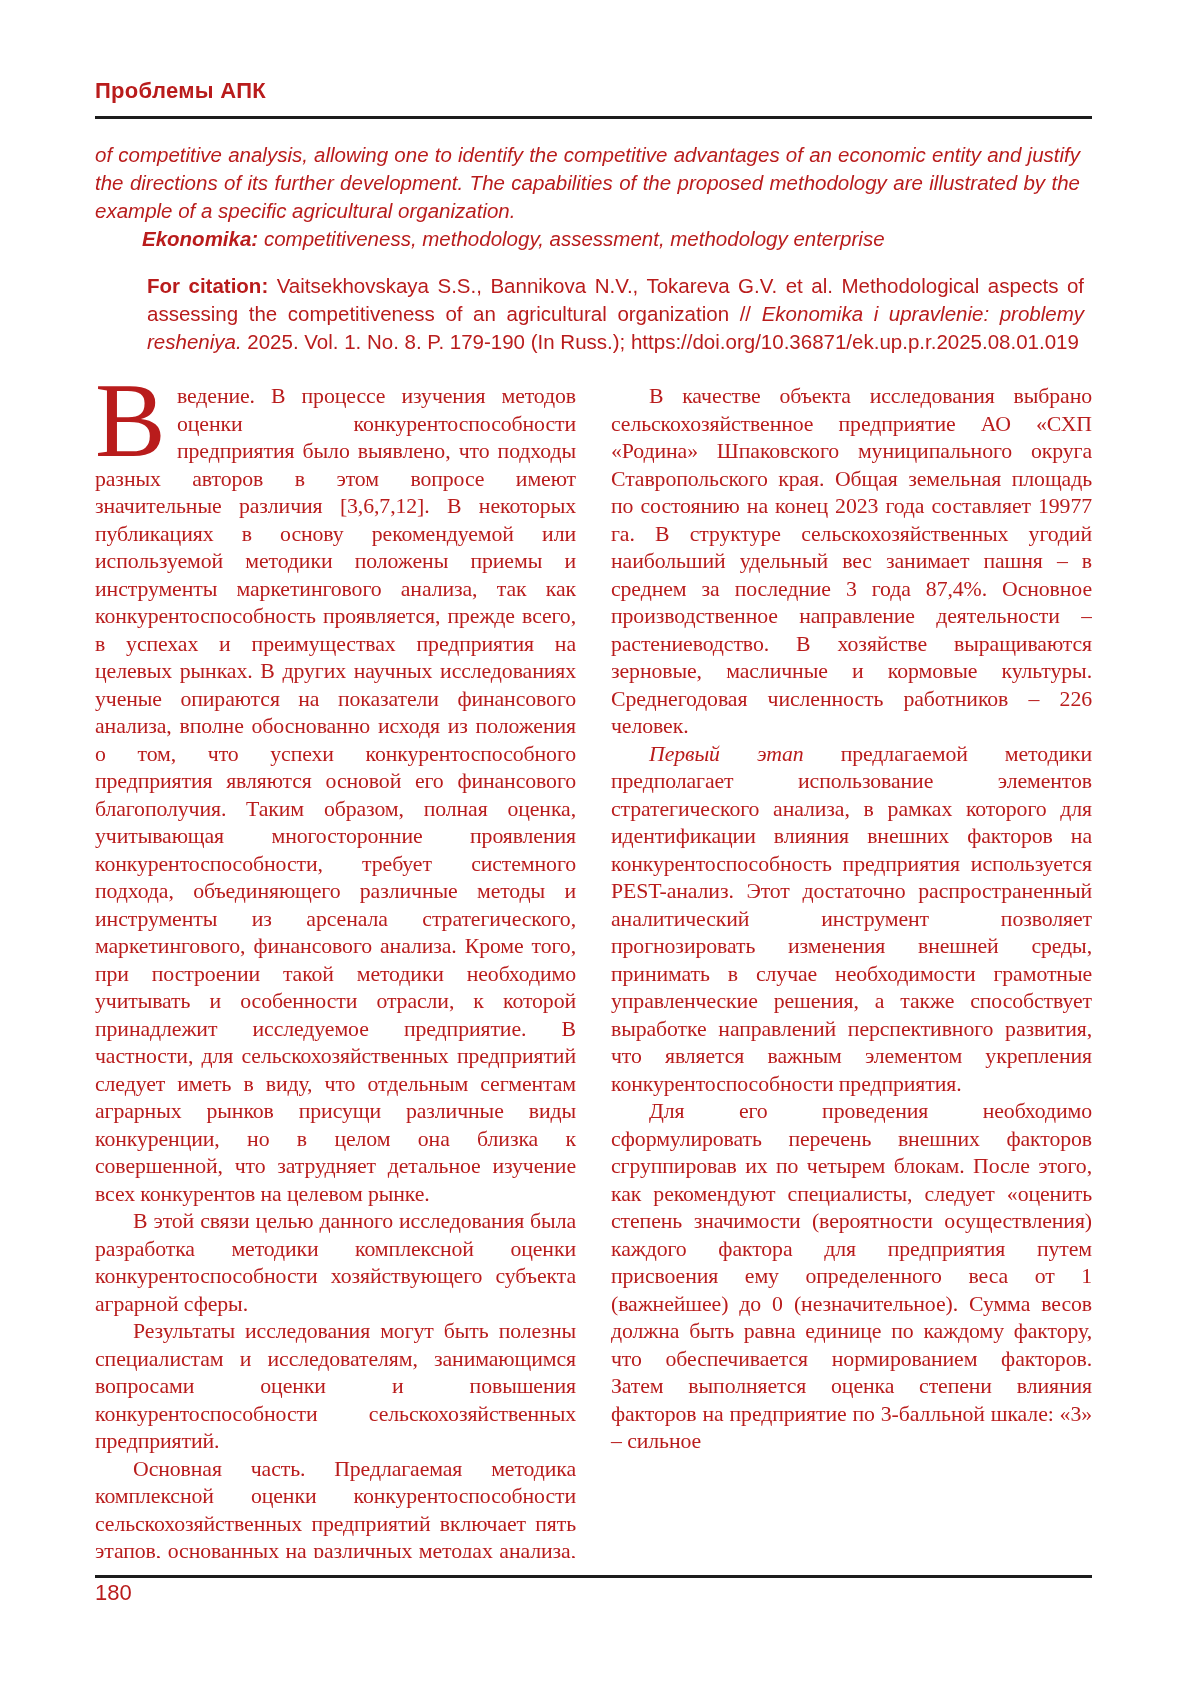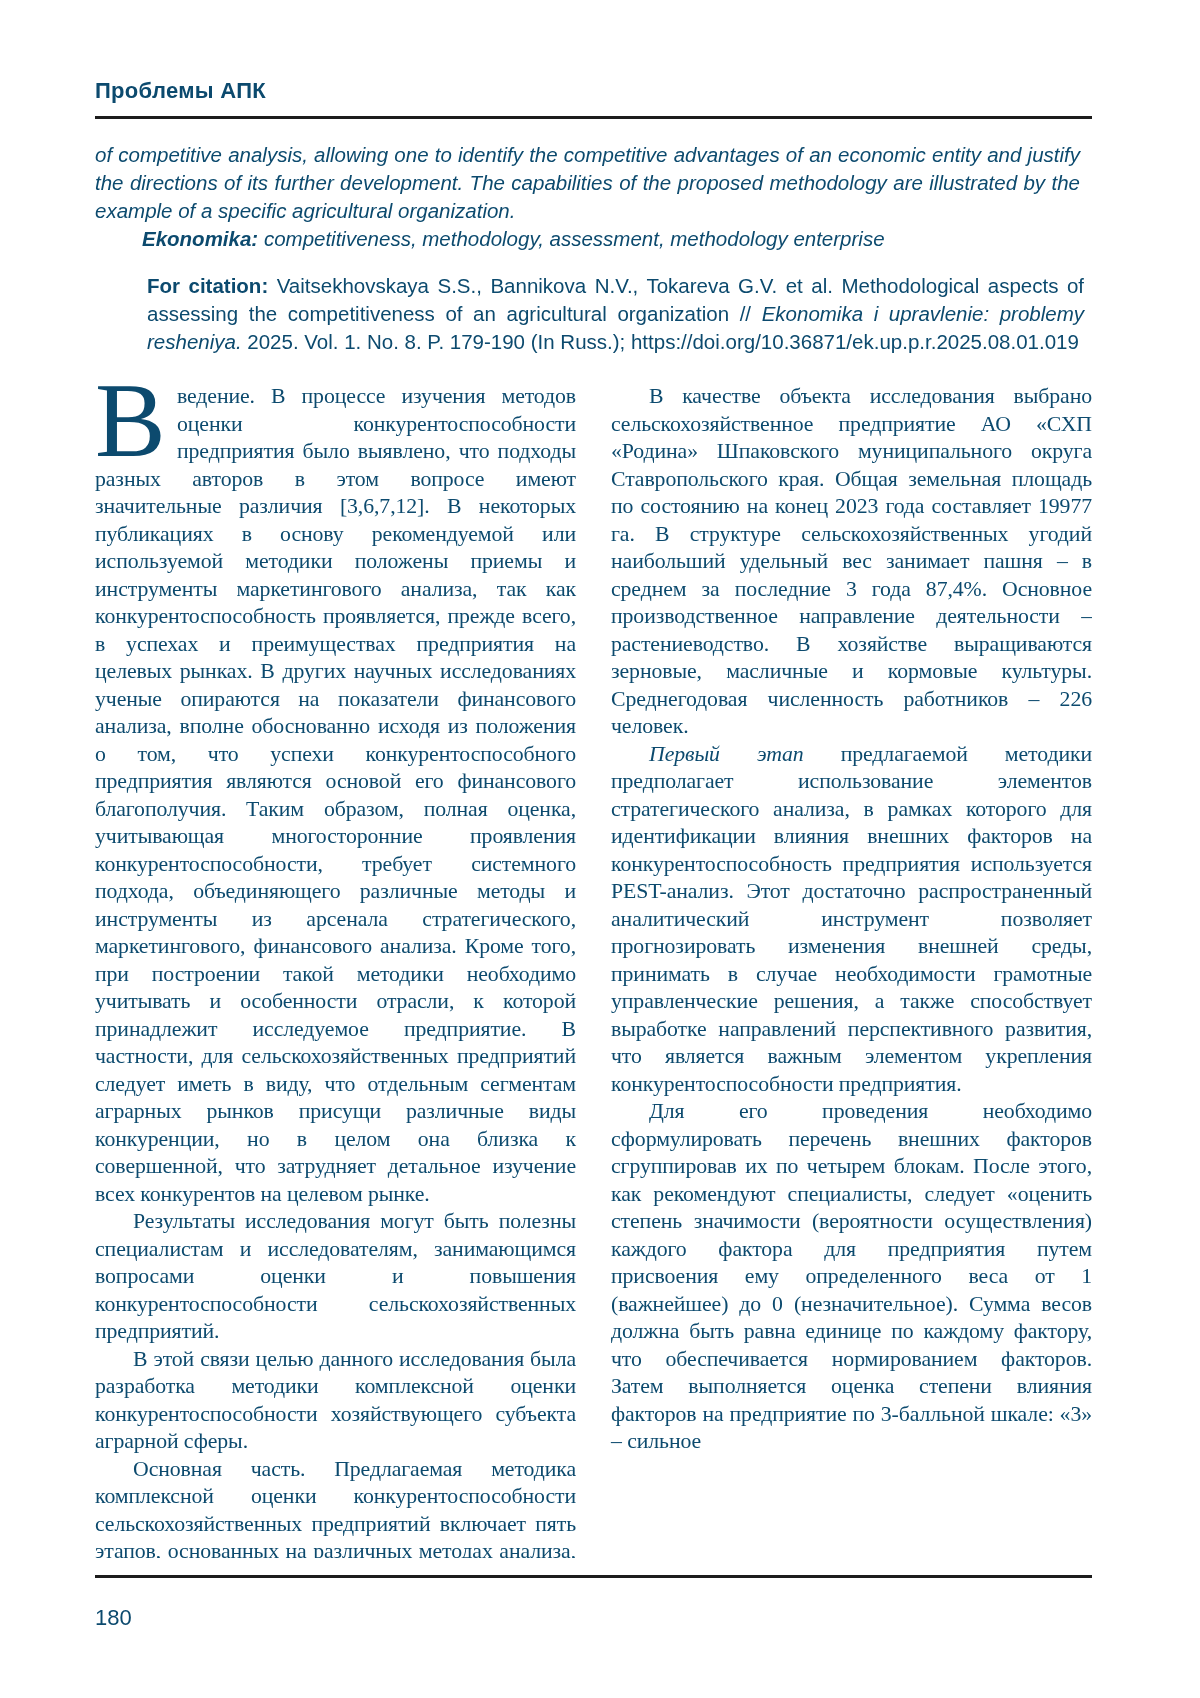--- a/index.html
+++ b/index.html
@@ -5,21 +5,21 @@
   html, body {
     margin: 0;
     padding: 0;
     background: #ffffff;
   }
   .page {
     position: relative;
     width: 1188px;
     height: 1698px;
     background: #ffffff;
-    color: #0c4a6e;
+    color: #b91c1c;
     overflow: hidden;
   }
   
   .running-head {
     position: absolute;
     left: 95px;
     right: 96px;
     top: 78px;
   }
   .running-title {
@@ -81,21 +81,21 @@
     width: 74px;
     margin: 0 8px 0 0;
   }
   
   .page-footer {
     position: absolute;
     left: 95px;
     right: 96px;
     top: 1575px;
     border-top: 3px solid #1c1c1c;
-    padding-top: 27px;
+    padding-top: 2px;
     display: flex;
     justify-content: space-between;
     align-items: baseline;
     font: 22px/26px "Liberation Sans", "DejaVu Sans", sans-serif;
   }
 </style>
 </head>
 <body>
 
 <div class="page">
@@ -111,22 +111,22 @@
   </div>
 
   <div class="citation">
     <p style="margin:0"><span class="cit-label">For citation:</span><span> Vaitsekhovskaya S.S., Bannikova N.V., Tokareva G.V. et al. Methodological aspects of assessing the competitiveness of an agricultural organization // </span><span class="cit-journal">Ekonomika i upravlenie: problemy resheniya.</span><span> 2025. Vol. 1. No. 8. P. 179-190 (In Russ.); https://doi.org/10.36871/ek.up.p.r.2025.08.01.019</span></p>
   </div>
 
   <div class="columns">
 
     <div class="col">
       <p><span class="dropcap">В</span><span class="lead-bold">ведение.</span><span> В процессе изучения методов оценки конкурентоспособности предприятия было выявлено, что подходы разных авторов в этом вопросе имеют значительные различия [3,6,7,12]. В некоторых публикациях в основу рекомендуемой или используемой методики положены приемы и инструменты маркетингового анализа, так как конкурентоспособность проявляется, прежде всего, в успехах и преимуществах предприятия на целевых рынках. В других научных исследованиях ученые опираются на показатели финансового анализа, вполне обоснованно исходя из положения о том, что успехи конкурентоспособного предприятия являются основой его финансового благополучия. Таким образом, полная оценка, учитывающая многосторонние проявления конкурентоспособности, требует системного подхода, объединяющего различные методы и инструменты из арсенала стратегического, маркетингового, финансового анализа. Кроме того, при построении такой методики необходимо учитывать и особенности отрасли, к которой принадлежит исследуемое предприятие. В частности, для сельскохозяйственных предприятий следует иметь в виду, что отдельным сегментам аграрных рынков присущи различные виды конкуренции, но в целом она близка к совершенной, что затрудняет детальное изучение всех конкурентов на целевом рынке.</span></p>
+      <p class="indent"><span>В этой связи целью данного исследования была разработка методики комплексной оценки конкурентоспособности хозяйствующего субъекта аграрной сферы.</span></p>
       <p class="indent"><span>Результаты исследования могут быть полезны специалистам и исследователям, занимающимся вопросами оценки и повышения конкурентоспособности сельскохозяйственных предприятий.</span></p>
-      <p class="indent"><span>В этой связи целью данного исследования была разработка методики комплексной оценки конкурентоспособности хозяйствующего субъекта аграрной сферы.</span></p>
       <p class="indent"><span class="lead-bold">Основная часть.</span><span> Предлагаемая методика комплексной оценки конкурентоспособности сельскохозяйственных предприятий включает пять этапов, основанных на различных методах анализа, с помощью которой могут быть иден-</span></p>
     </div>
 
     <div class="col">
       <p class="indent"><span>В качестве объекта исследования выбрано сельскохозяйственное предприятие АО «СХП «Родина» Шпаковского муниципального округа Ставропольского края. Общая земельная площадь по состоянию на конец 2023 года составляет 19977 га. В структуре сельскохозяйственных угодий наибольший удельный вес занимает пашня – в среднем за последние 3 года 87,4%. Основное производственное направление деятельности – растениеводство. В хозяйстве выращиваются зерновые, масличные и кормовые культуры. Среднегодовая численность работников – 226 человек.</span></p>
       <p class="indent"><span class="lead-italic">Первый этап</span><span> предлагаемой методики предполагает использование элементов стратегического анализа, в рамках которого для идентификации влияния внешних факторов на конкурентоспособность предприятия используется PEST-анализ. Этот достаточно распространенный аналитический инструмент позволяет прогнозировать изменения внешней среды, принимать в случае необходимости грамотные управленческие решения, а также способствует выработке направлений перспективного развития, что является важным элементом укрепления конкурентоспособности предприятия.</span></p>
       <p class="indent"><span>Для его проведения необходимо сформулировать перечень внешних факторов сгруппировав их по четырем блокам. После этого, как рекомендуют специалисты, следует «оценить степень значимости (вероятности осуществления) каждого фактора для предприятия путем присвоения ему определенного веса от 1 (важнейшее) до 0 (незначительное). Сумма весов должна быть равна единице по каждому фактору, что обеспечивается нормированием факторов. Затем выполняется оценка степени влияния факторов на предприятие по 3-балльной шкале: «3» – сильное</span></p>
     </div>
 
   </div>

